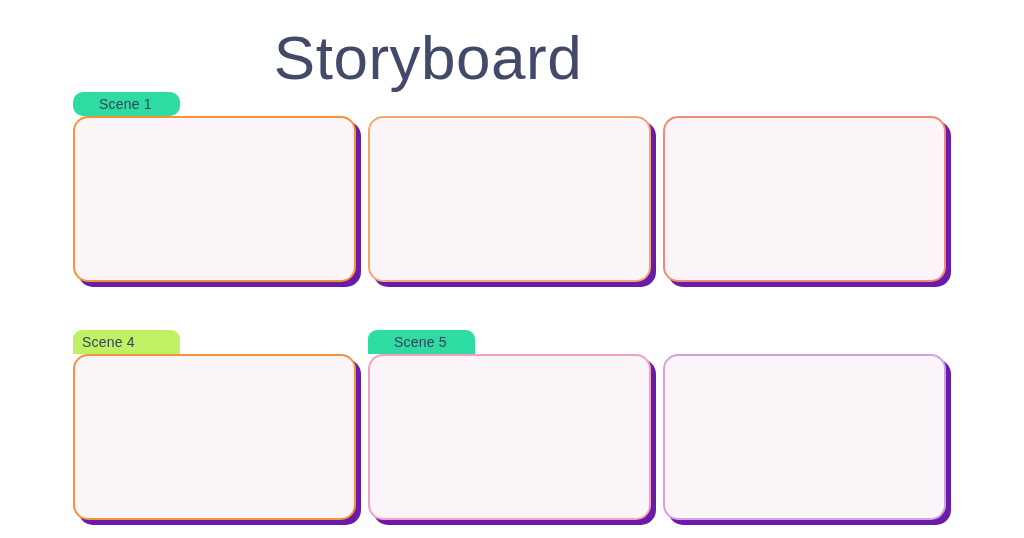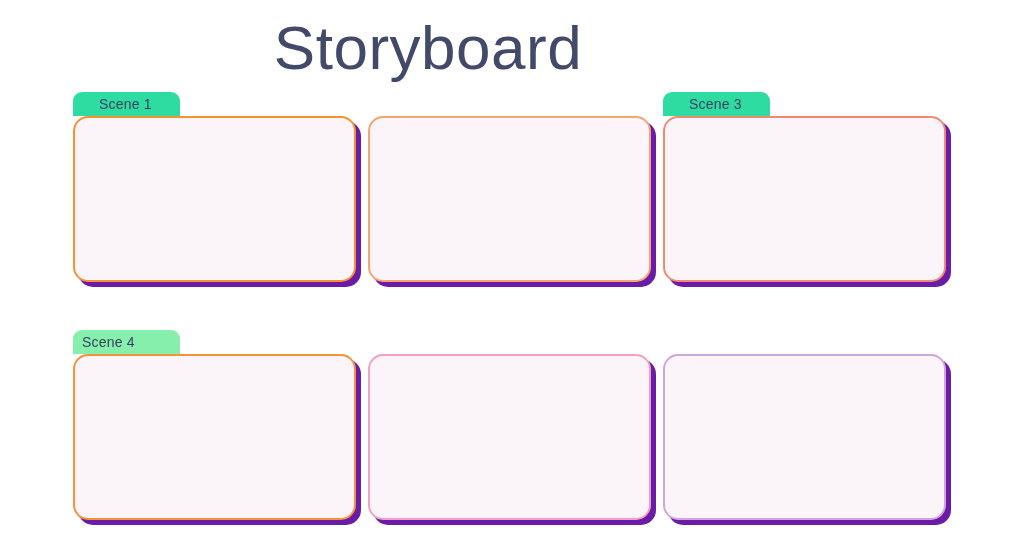--- a/index.html
+++ b/index.html
@@ -11,21 +11,21 @@
     width: 1024px;
     height: 538px;
     background: #ffffff;
     font-family: "Liberation Sans", sans-serif;
     overflow: hidden;
     position: relative;
   }
 
   .page-title {
     position: absolute;
-    top: 14px;
+    top: 24px;
     left: 0;
     width: 856px;
     text-align: center;
     font-size: 62px;
     font-weight: 300;
     letter-spacing: 0.5px;
     color: #434968;
     line-height: 1.1;
     font-family: "Liberation Sans", sans-serif;
   }
@@ -85,38 +85,38 @@
 </style>
 </head>
 <body style="background: rgb(255, 255, 255);">
 
 <div class="page-title" style="color: rgb(67, 73, 104);">Storyboard</div>
 
 <div class="board">
 
   <div class="board-row">
     <div class="scene-slot">
-      <div class="scene-tab" style="background: rgb(46, 220, 161); color: rgb(59, 65, 96);">Scene 1</div>
+      <div class="scene-tab" style="background: rgb(46, 220, 161); color: rgb(59, 65, 96); border-radius: 10px;">Scene 1</div>
       <div class="scene-card" style="border-color: rgb(245, 147, 49); background: rgb(251, 244, 248); box-shadow: rgb(106, 27, 168) 5px 5px 0px 0px;"></div>
     </div>
     <div class="scene-slot">
       <div class="scene-card" style="border-color: rgb(246, 165, 112); background: rgb(251, 244, 248); box-shadow: rgb(106, 27, 168) 5px 5px 0px 0px;"></div>
     </div>
     <div class="scene-slot">
-      <div class="scene-tab" style="background: rgb(46, 220, 161); color: rgb(59, 65, 96);">Scene 3</div>
       <div class="scene-card" style="border-color: rgb(240, 138, 116); background: rgb(251, 244, 248); box-shadow: rgb(106, 27, 168) 5px 5px 0px 0px;"></div>
     </div>
   </div>
 
   <div class="board-row">
     <div class="scene-slot">
-      <div class="scene-tab" style="background: #86efac; color: rgb(59, 65, 96); padding-left: 9px;">Scene 4</div>
+      <div class="scene-tab" style="background: #bef264; color: rgb(59, 65, 96); padding-left: 9px;">Scene 4</div>
       <div class="scene-card" style="border-color: rgb(245, 147, 58); background: rgb(251, 244, 248); box-shadow: rgb(106, 27, 168) 5px 5px 0px 0px;"></div>
     </div>
     <div class="scene-slot">
+      <div class="scene-tab" style="background: rgb(46, 220, 161); color: rgb(59, 65, 96);">Scene 5</div>
       <div class="scene-card" style="border-color: rgb(245, 160, 192); background: rgb(251, 244, 248); box-shadow: rgb(106, 27, 168) 5px 5px 0px 0px;"></div>
     </div>
     <div class="scene-slot">
       <div class="scene-card" style="border-color: rgb(210, 164, 222); background: rgb(251, 244, 248); box-shadow: rgb(106, 27, 168) 5px 5px 0px 0px;"></div>
     </div>
   </div>
 
 </div>
 
 </body></html>

